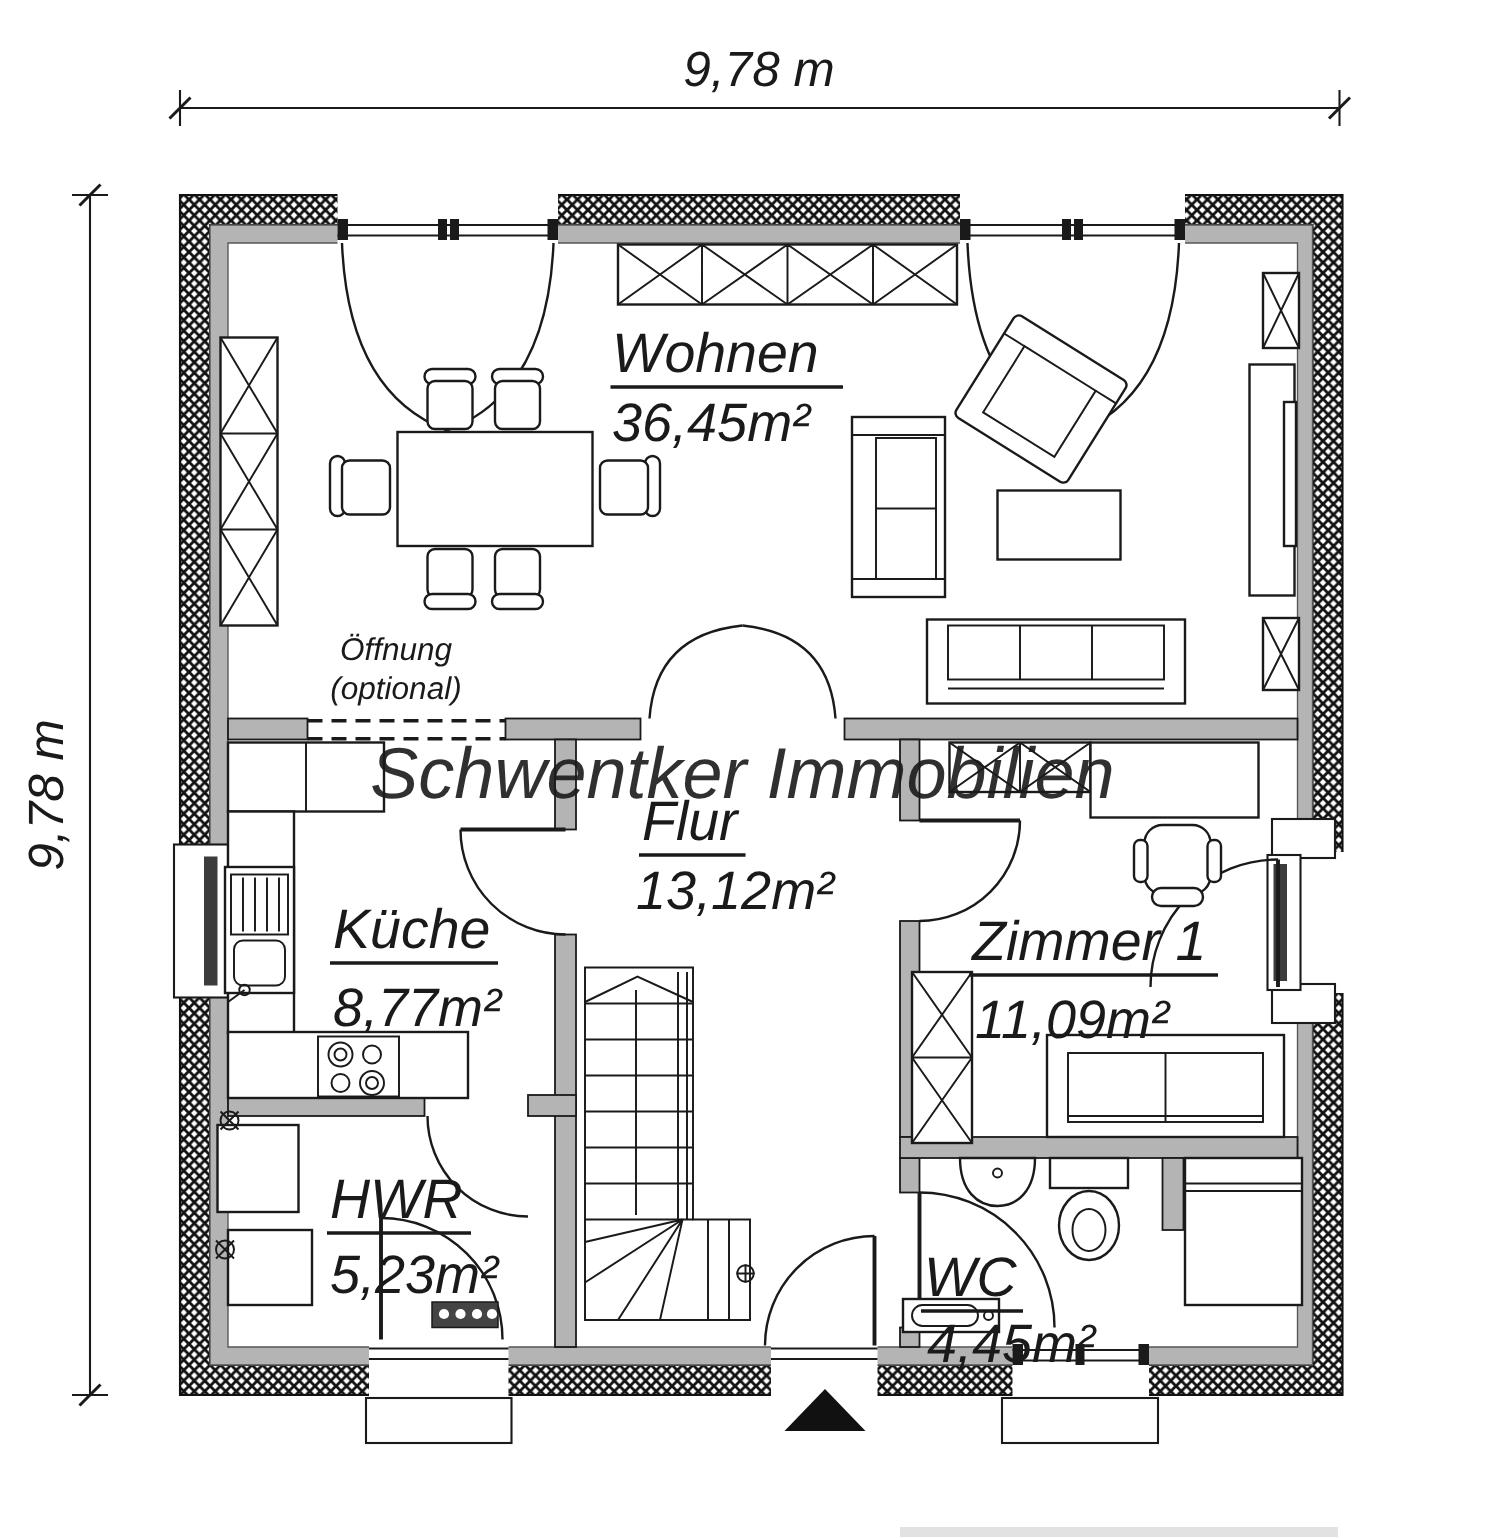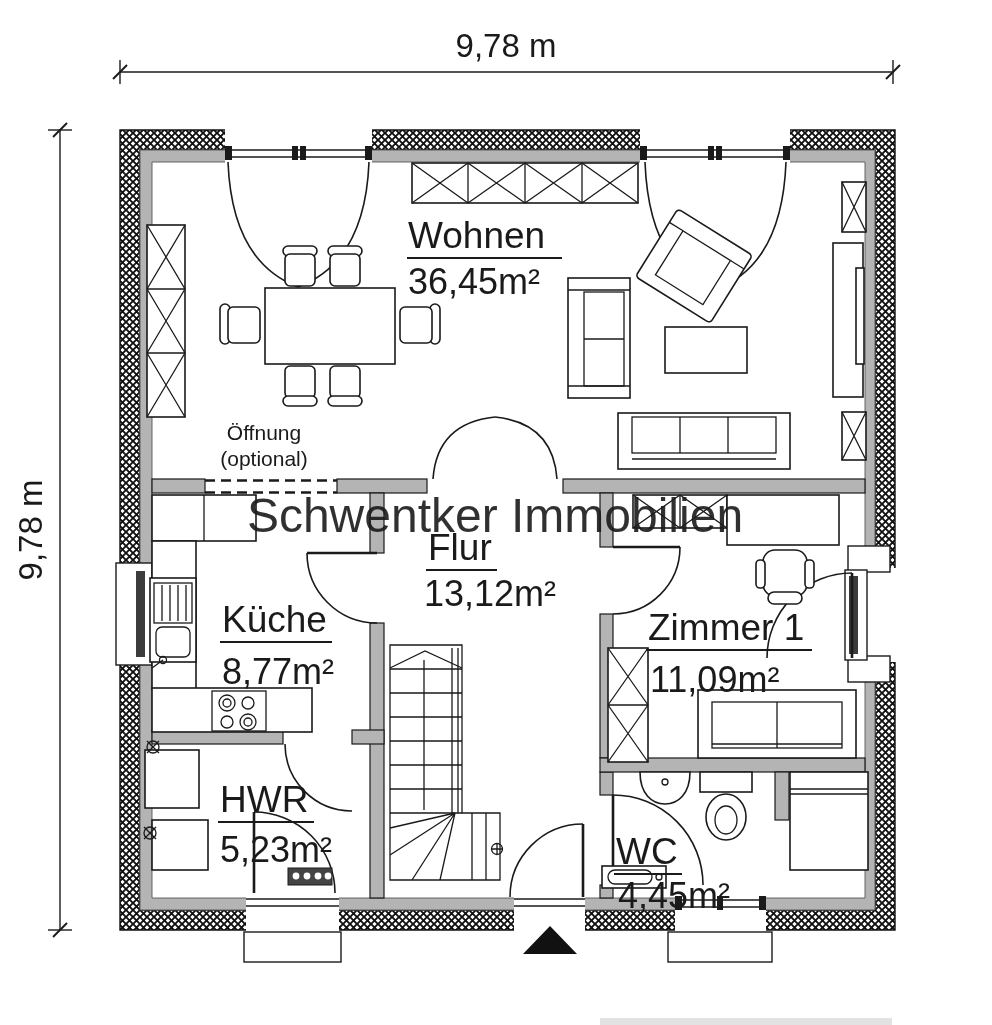--- a/index.html
+++ b/index.html
@@ -1,17 +1,17 @@
 <!DOCTYPE html>
 <html><head>
 <meta charset="utf-8">
 <style>
   html,body{margin:0;padding:0;background:#fff;}
   #canvas{position:relative;width:992px;height:1025px;background:#fff;overflow:hidden;
-          font-family:"Liberation Sans", sans-serif;}
+          font-family:"Liberation Sans", sans-serif;font-style:italic;}
   svg text{font-family:"Liberation Sans", sans-serif;fill:#1a1a1a;}
   .lbl{font-size:37px;}
   .area{font-size:36px;}
   .dim{font-size:33px;}
   .note{font-size:21px;}
   .wm{font-size:48px;opacity:.9;}
   .furn{fill:#fff;stroke:#1a1a1a;stroke-width:1.6;}
   .thin{fill:none;stroke:#1a1a1a;stroke-width:1.3;}
   .door{fill:none;stroke:#1a1a1a;stroke-width:1.6;}
   .leaf{stroke:#1a1a1a;stroke-width:2.6;}

